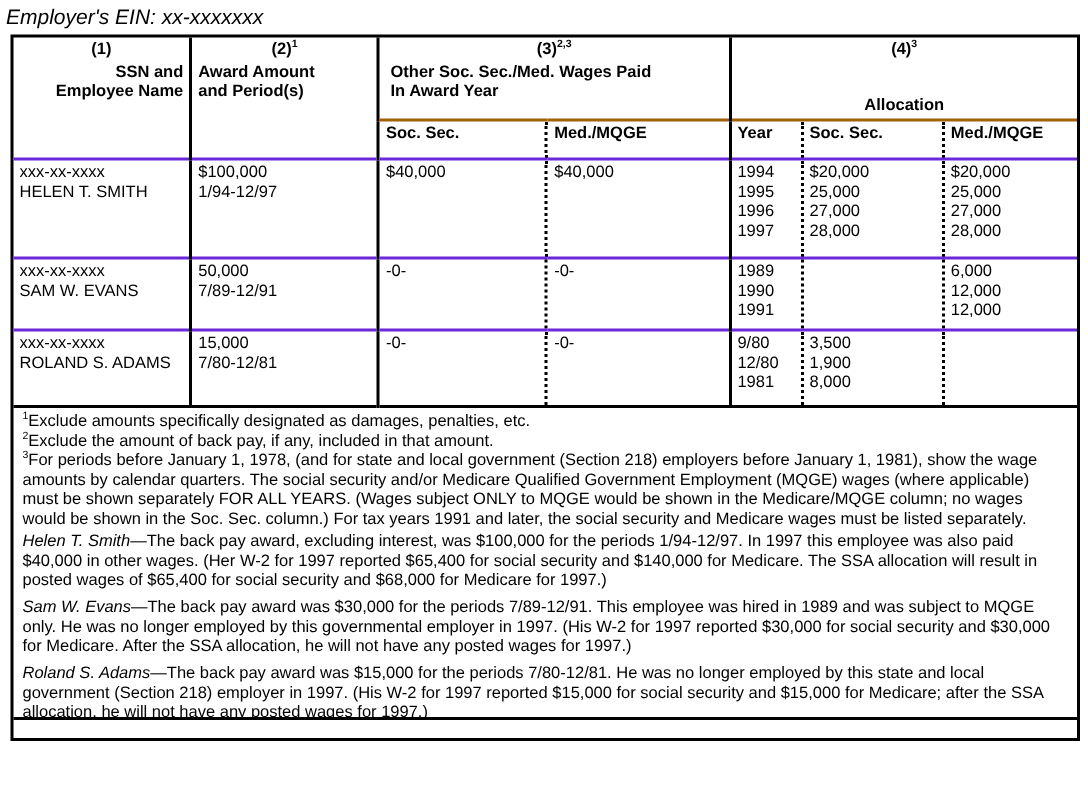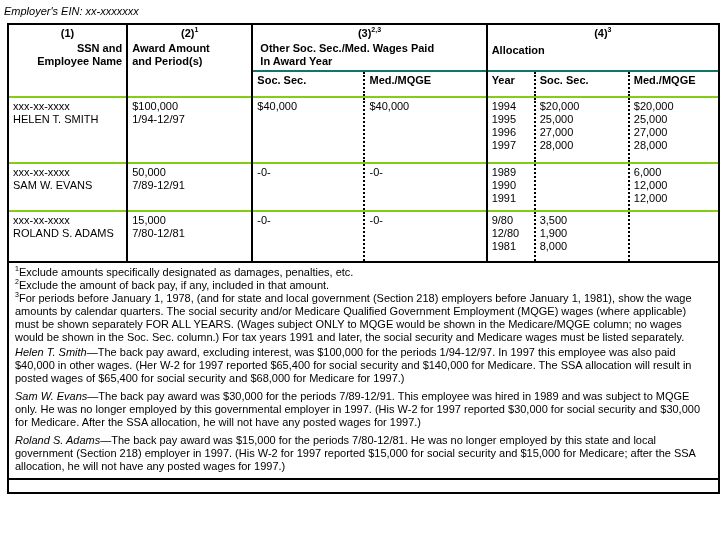--- a/index.html
+++ b/index.html
@@ -6,47 +6,47 @@
   body{
     width:725px;height:533px;overflow:hidden;
     font-family:"Liberation Sans","DejaVu Sans",sans-serif;
     color:#000;-webkit-font-smoothing:none;
   }
   *{box-sizing:border-box;}
   .page{padding:4px 5px 0 4px;}
   .title-line{font-size:13px;line-height:15px;margin:2px 0 3px 0;}
   .title-prefix{font-weight:normal;}
   .title-text{font-weight:bold;}
-  .meta-line{font-style:italic;font-size:11px;line-height:15px;margin:0;}
+  .meta-line{font-style:italic;font-size:14px;line-height:15px;margin:0;}
   .frame{
     margin:4px 0 0 3px;height:471px;border:2px solid #000;
     display:flex;flex-direction:column;
   }
   table.main{
     border-collapse:collapse;table-layout:fixed;width:100%;
     font-size:11px;line-height:13px;
   }
   table.main th, table.main td{
     padding:2px 4px;vertical-align:top;font-weight:normal;text-align:left;
   }
   table.main th{font-weight:bold;}
   col.c1{width:118px;}col.c2{width:125px;}col.c3a{width:112px;}col.c3b{width:122px;}
   col.c4y{width:48px;}col.c4s{width:94px;}col.c4m{width:89px;}
   .bl-solid{border-left:2px solid #000;}
   .bl-dot{border-left:2px dotted #000;}
   .hdr-top th{height:45px;padding-top:4px;}
-  .hdr-sub th{height:26px;border-top:2px solid #0f766e;text-align:center;padding-top:5px;}
+  .hdr-sub th{height:26px;border-top:2px solid #a16207;text-align:center;padding-top:5px;}
   .colnum{text-align:center;margin-bottom:2px;}
   sup{font-size:7px;vertical-align:super;line-height:0;}
   .collabel{white-space:pre-line;}
   .lab-left{text-align:right;padding-left:8px;}
   .lab-center{text-align:left;}
   .lab-c3{text-align:left;padding-left:3px;}
-  .lab-alloc{text-align:left;margin-top:4px;}
-  tbody td{border-top:2px solid #84cc16;padding-top:4px;}
+  .lab-alloc{text-align:center;margin-top:24px;}
+  tbody td{border-top:2px solid #6d28d9;padding-top:4px;}
   .row-1 td{height:66px;}
   .row-2 td{height:48px;}
   .row-3 td{height:51px;}
   td.cell-left{padding-left:8px;}
   td.num{text-align:right;padding-right:12px;}
   td.years{text-align:center;padding-left:1px;padding-right:1px;}
   .lines{white-space:pre-line;}
   table.main{border-bottom:2px solid #000;}
   .notes{
     flex:1;overflow:hidden;border-bottom:2px solid #000;

